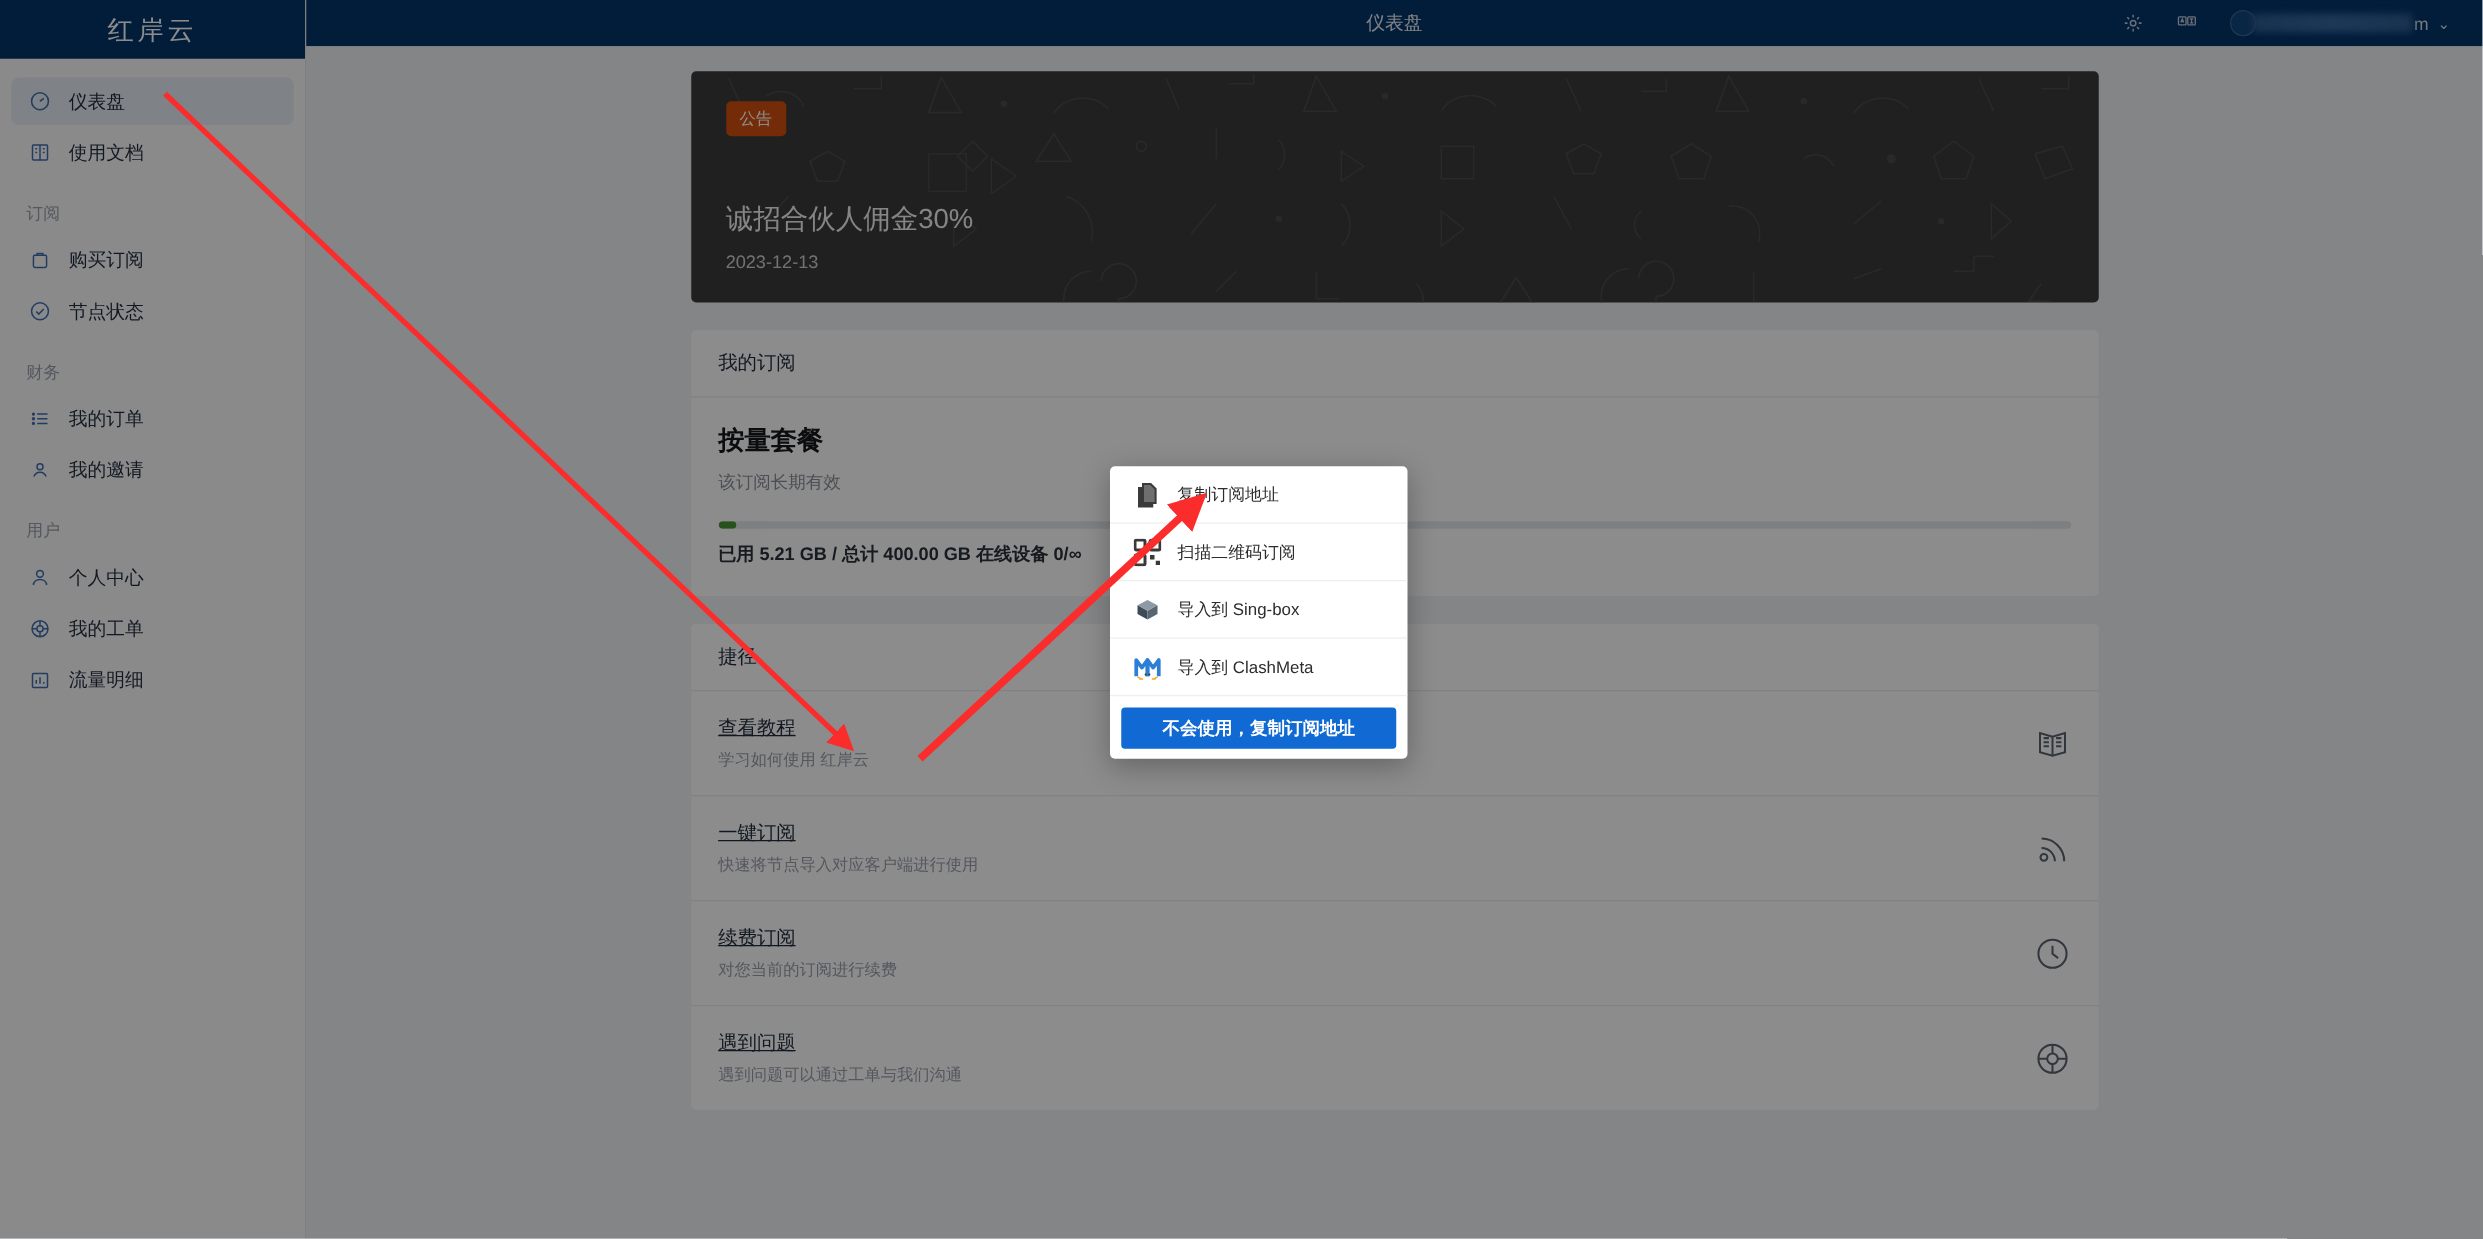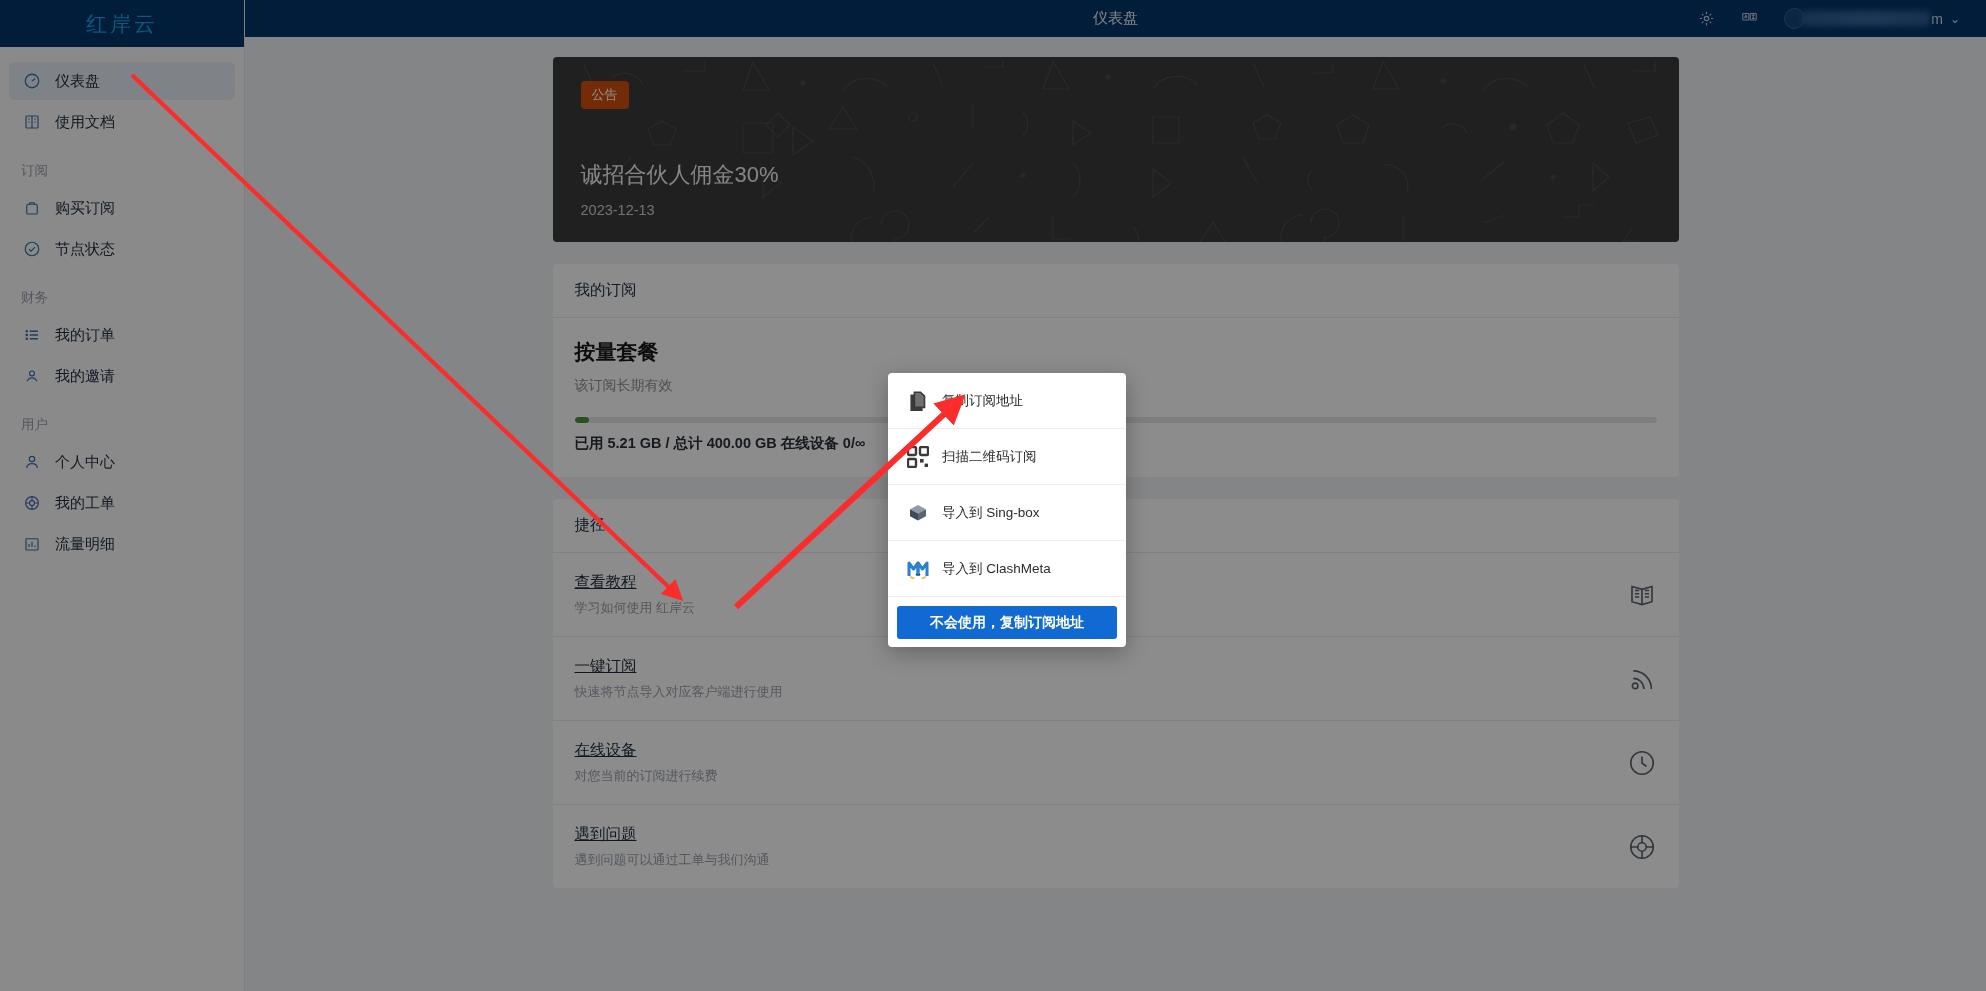--- a/index.html
+++ b/index.html
@@ -15,21 +15,21 @@
   
   .sidebar {
     position: absolute; left: 0; top: 0;
     width: 245px; height: 991px;
     background: #fbfbfc;
     border-right: 1px solid #e8e8ea;
   }
   .brand {
     height: 47px;
     background: #04356b;
-    color: #0ea5e9;
+    color: #ffffff;
     display: flex; align-items: center; justify-content: center;
     font-size: 21px; letter-spacing: 3px;
     font-weight: 400;
   }
   .nav { padding: 12px 0 0 0; }
   .nav-item {
     display: flex; align-items: center;
     height: 38px;
     margin: 3px 9px;
     padding: 0 12px;
@@ -165,21 +165,21 @@
     width: 238px;
     background: #fff;
     border-radius: 4px;
     box-shadow: 0 6px 22px rgba(0,0,0,.28);
     z-index: 60;
     overflow: hidden;
     padding-bottom: 8px;
   }
   .mitem {
     display: flex; align-items: center;
-    height: 56px;
+    height: 46px;
     padding: 0 12px;
     border-bottom: 1px solid #eeeeee;
     cursor: pointer;
   }
   .mitem-ico {
     width: 36px; flex: 0 0 36px;
     display: flex; align-items: center; justify-content: center;
   }
   .mitem-ico svg { display: block; }
   .mitem-label { font-size: 13.5px; color: #2c2c2c; margin-left: 6px; }
@@ -460,21 +460,21 @@
             <svg viewBox="0 0 24 24" fill="none" stroke="currentColor" stroke-width="1.3">
               <circle cx="6.5" cy="17.5" r="2.2"></circle>
               <path d="M5 11.5a8.5 8.5 0 0 1 8.5 8.5"></path>
               <path d="M5 5.5A14.5 14.5 0 0 1 19.5 20"></path>
             </svg>
           </span>
         </div>
 
         <div class="srow">
           <div>
-            <div class="srow-t">在线设备</div>
+            <div class="srow-t">续费订阅</div>
             <div class="srow-d">对您当前的订阅进行续费</div>
           </div>
           <span class="srow-ico">
             <svg viewBox="0 0 24 24" fill="none" stroke="currentColor" stroke-width="1.3">
               <circle cx="12" cy="12" r="9"></circle>
                 <path d="M12 6.8V12l3.6 2.8"></path>
             </svg>
           </span>
         </div>
 

